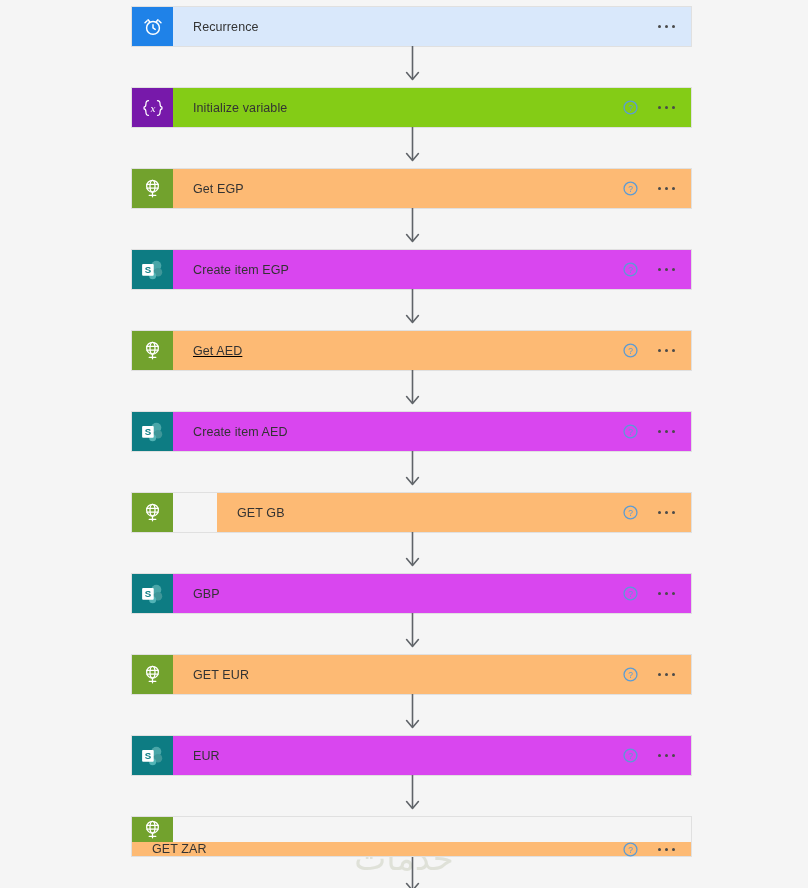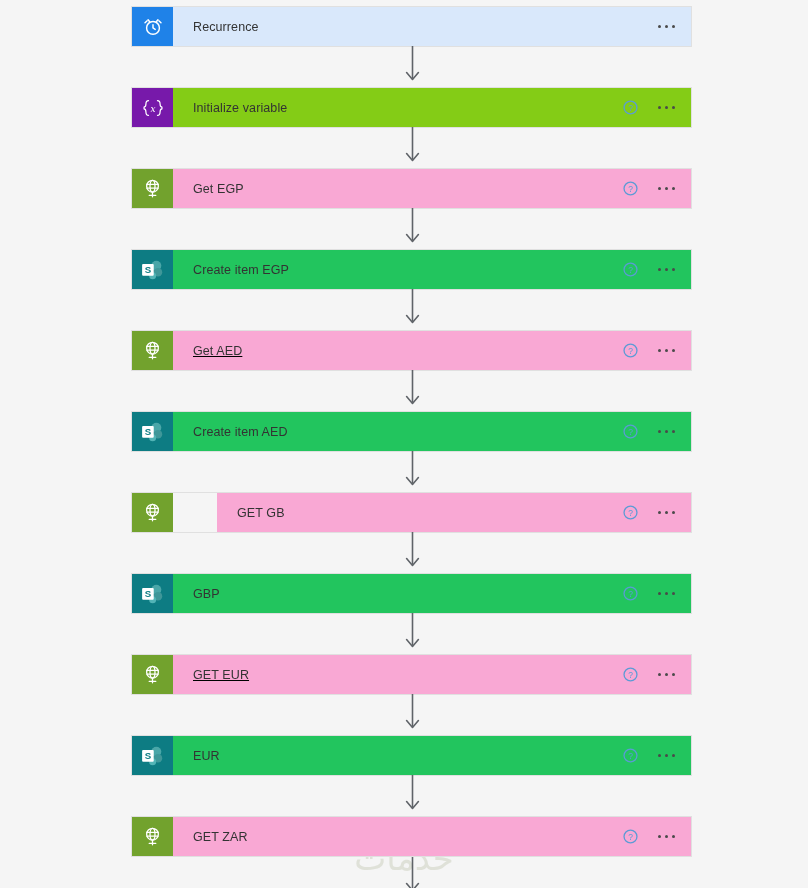--- a/index.html
+++ b/index.html
@@ -112,24 +112,24 @@
     background: #4a4a4a;
   }
 
   
   .c-blue   .card-body { background: #d9e8fb; }
   .c-blue   .icon-tile { background: #1f82e8; }
 
   .c-purple .card-body { background: #84cc16; }
   .c-purple .icon-tile { background: #7719aa; }
 
-  .c-green  .card-body { background: #f9a8d4; }
+  .c-green  .card-body { background: #fdba74; }
   .c-green  .icon-tile { background: #72a22d; }
 
-  .c-teal   .card-body { background: #22c55e; }
+  .c-teal   .card-body { background: #d946ef; }
   .c-teal   .icon-tile { background: #0d7c83; }
 
   
   .connector {
     position: absolute;
     left: 404px;
     width: 17px;
   }
   .connector svg { display: block; }
 </style>
@@ -389,21 +389,21 @@
           </span>
         </div>
       </div>
     </div>
     <div class="connector" style="top: 613px;">
       <svg width="17" height="40" viewBox="0 0 17 40" fill="none">
         <path d="M8.5 0v32" stroke="#5f6368" stroke-width="1.6"></path>
         <path d="M2.6 26.5 8.5 33.4l5.9-6.9" stroke="#5f6368" stroke-width="1.6" fill="none" stroke-linecap="round" stroke-linejoin="round"></path>
       </svg>
     </div>
-    <div class="card c-green" style="top: 654px; text-decoration: underline;">
+    <div class="card c-green" style="top: 654px;">
       <div class="icon-tile">
         <svg width="23" height="23" viewBox="0 0 24 24" fill="none" stroke="#ffffff" stroke-width="1.35" stroke-linecap="round">
           <circle cx="12" cy="9.6" r="6.1"></circle>
           <ellipse cx="12" cy="9.6" rx="2.6" ry="6.1"></ellipse>
           <path d="M6.1 7.6h11.8M6.1 11.6h11.8"></path>
           <path d="M12 15.7v5"></path>
           <path d="M8.6 19.2h6.8"></path>
         </svg>
       </div>
       <div class="card-body">
@@ -455,21 +455,21 @@
           </span>
         </div>
       </div>
     </div>
     <div class="connector" style="top: 775px;">
       <svg width="17" height="40" viewBox="0 0 17 40" fill="none">
         <path d="M8.5 0v32" stroke="#5f6368" stroke-width="1.6"></path>
         <path d="M2.6 26.5 8.5 33.4l5.9-6.9" stroke="#5f6368" stroke-width="1.6" fill="none" stroke-linecap="round" stroke-linejoin="round"></path>
       </svg>
     </div>
-    <div class="card c-green" style="top: 816px;">
+    <div class="card c-green" style="top: 816px; flex-direction: column;">
       <div class="icon-tile">
         <svg width="23" height="23" viewBox="0 0 24 24" fill="none" stroke="#ffffff" stroke-width="1.35" stroke-linecap="round">
           <circle cx="12" cy="9.6" r="6.1"></circle>
           <ellipse cx="12" cy="9.6" rx="2.6" ry="6.1"></ellipse>
           <path d="M6.1 7.6h11.8M6.1 11.6h11.8"></path>
           <path d="M12 15.7v5"></path>
           <path d="M8.6 19.2h6.8"></path>
         </svg>
       </div>
       <div class="card-body">

